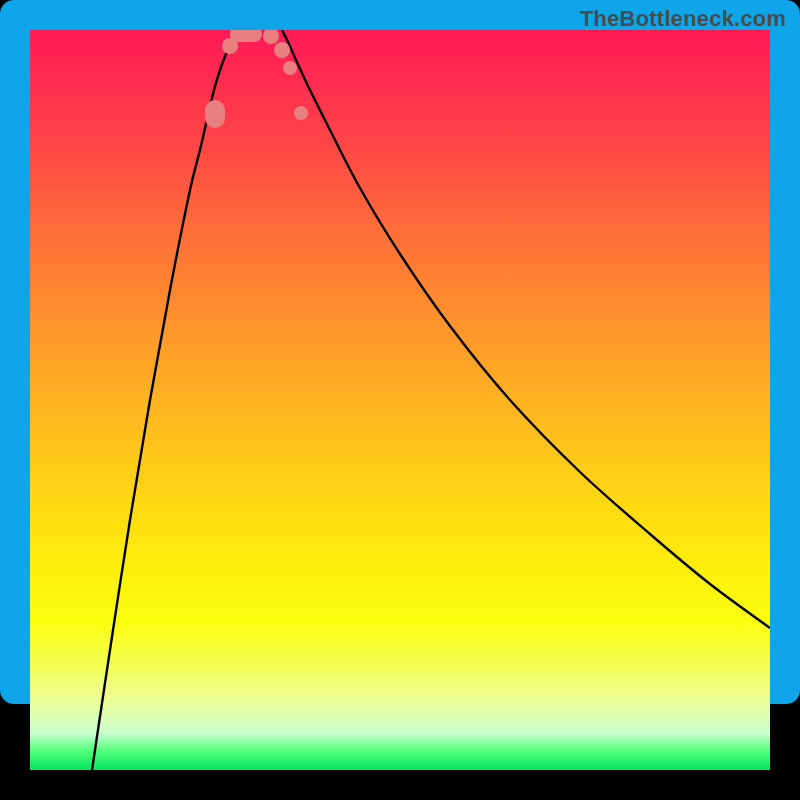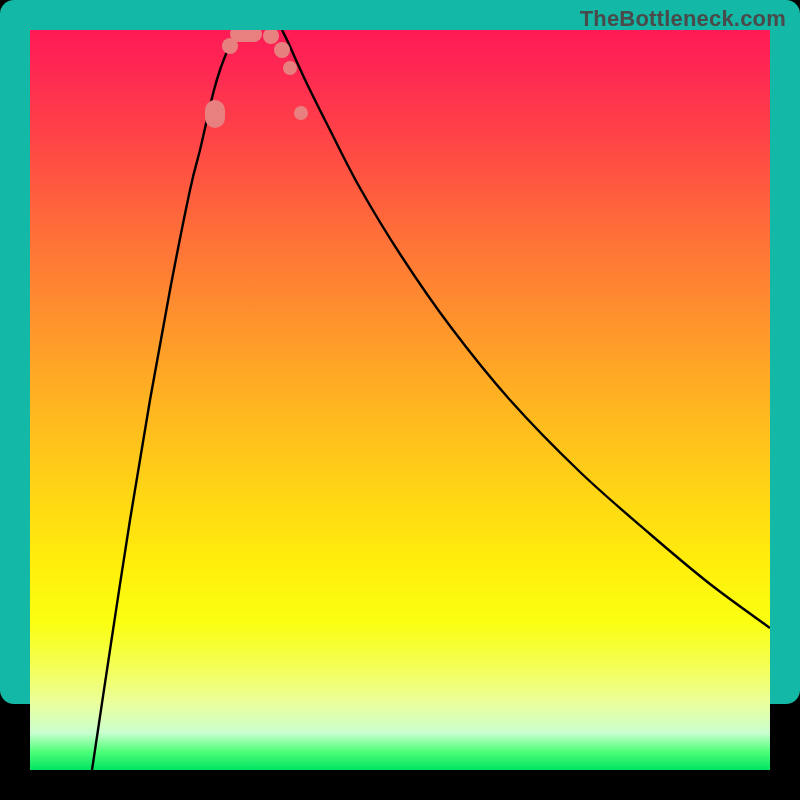--- a/index.html
+++ b/index.html
@@ -8,21 +8,21 @@
     width: 800px;
     height: 800px;
     background: #000;
     font-family: Arial, Helvetica, sans-serif;
     overflow: hidden;
   }
   .frame {
     position: relative;
     width: 800px;
     height: 704px;
-    background: #14b8a6;
+    background: #0ea5e9;
     border-radius: 14px;
   }
   .watermark {
     position: absolute;
     top: 6px;
     right: 14px;
     color: #4a4a4a;
     font-size: 22px;
     font-weight: 600;
     letter-spacing: 0.2px;

